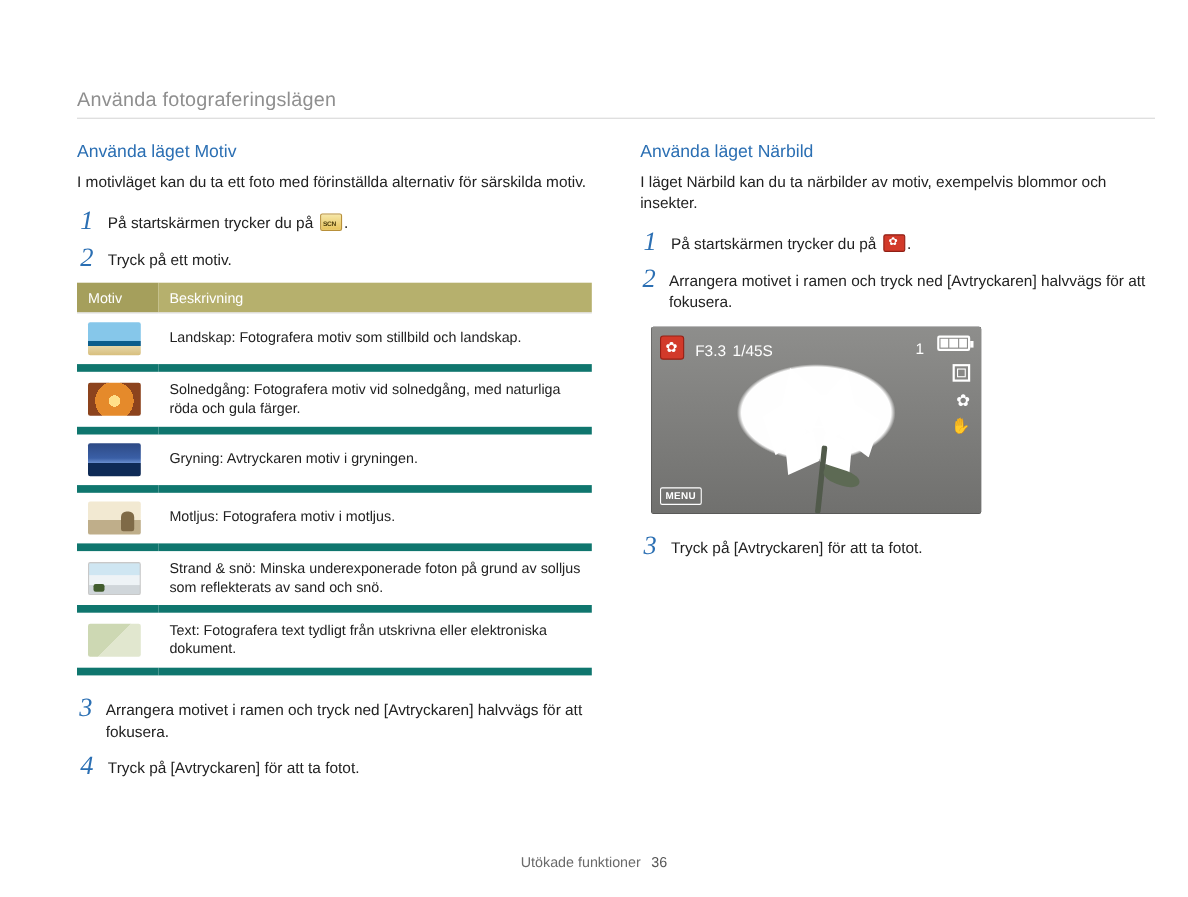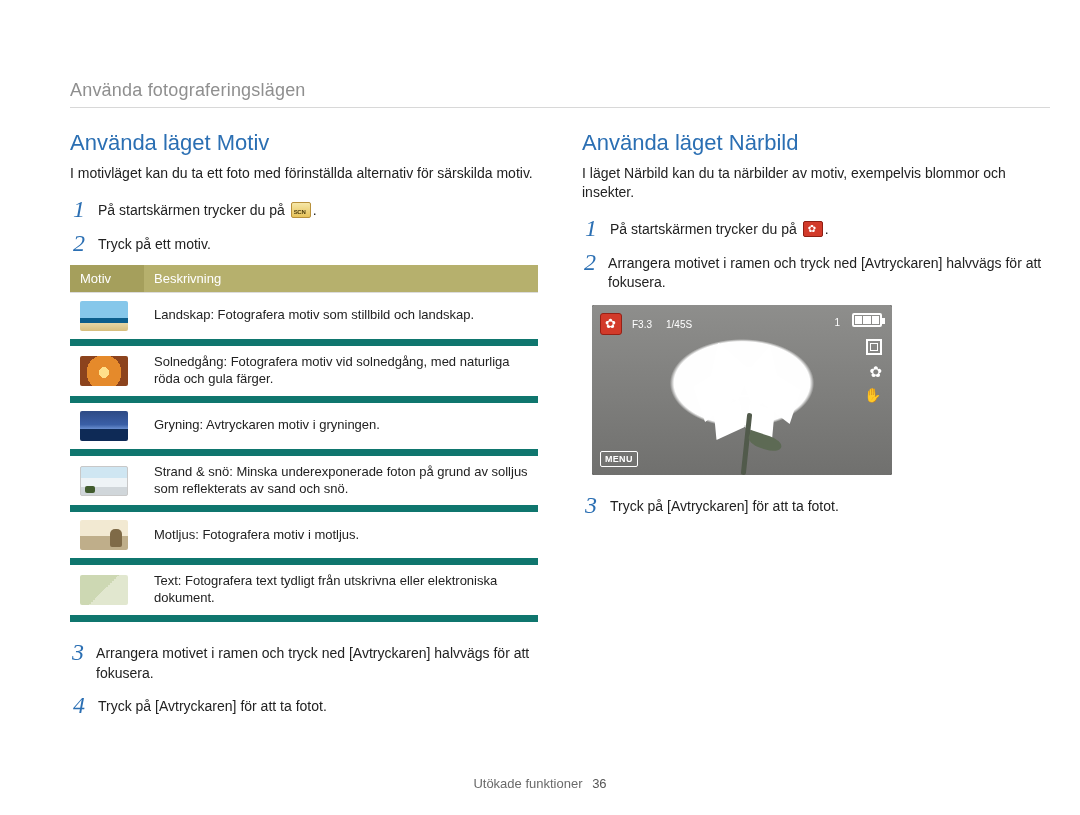--- a/index.html
+++ b/index.html
@@ -2,21 +2,21 @@
 <html><head>
 <meta charset="utf-8">
 <style>
   * { box-sizing: border-box; margin: 0; padding: 0; }
   html, body { width: 1080px; height: 815px; background: #fff; font-family: Arial, Helvetica, sans-serif; color: #222; }
   .page { padding: 80px 30px 30px 70px; position: relative; height: 100%; }
   .section-breadcrumb { color: #8f8f8f; font-size: 18px; font-weight: 300; letter-spacing: .2px; margin-bottom: 6px; }
   .hr-under { border: 0; border-top: 1px solid #d8d8d8; margin-bottom: 22px; }
   .cols { display: flex; gap: 44px; }
   .col { flex: 1 1 0; }
-  h2.blue { color: #2b6fb3; font-size: 22px; font-weight: 400; margin-bottom: 8px; }
+  h2.blue { color: #2b6fb3; font-size: 16px; font-weight: 400; margin-bottom: 8px; }
   p.intro { font-size: 14px; line-height: 1.35; margin-bottom: 14px; }
   .step { display: flex; align-items: flex-start; gap: 10px; margin: 10px 0; }
   .step .num { color: #2b6fb3; font-size: 24px; font-style: italic; font-family: Georgia, "Times New Roman", serif; line-height: 1; width: 18px; text-align: center; }
   .step .text { font-size: 14px; line-height: 1.4; padding-top: 4px; }
   .step .text .bold { font-weight: 400; }
   .inline-icon { display: inline-flex; align-items: center; justify-content: center; width: 20px; height: 16px; vertical-align: -3px; border-radius: 2px; margin: 0 2px; }
   .icon-scn { background: linear-gradient(#f6e7a8,#e7c35b); border: 1px solid #b8903a; position: relative; }
   .icon-scn::after { content: "SCN"; font-size: 6px; color: #4a3a0a; position: absolute; bottom: 1px; left: 2px; letter-spacing: -.3px; font-weight: 700; }
   .icon-macro { background: #d23a2a; border: 1px solid #8f1f14; position: relative; }
   .icon-macro::after { content: "✿"; color: #fff; font-size: 10px; position: absolute; top: 0; left: 4px; }
@@ -49,21 +49,21 @@
   .p1 { left:114px; top:36px; width:44px; height:62px; transform: rotate(-18deg); clip-path: polygon(50% 0,100% 60%,50% 100%,0 60%); }
   .p2 { left:150px; top:40px; width:40px; height:66px; transform: rotate(14deg); clip-path: polygon(50% 0,100% 58%,50% 100%,0 58%); }
   .p3 { left:92px; top:68px; width:58px; height:42px; transform: rotate(-70deg); clip-path: polygon(50% 0,100% 55%,50% 100%,0 55%); }
   .p4 { left:162px; top:72px; width:56px; height:40px; transform: rotate(70deg); clip-path: polygon(50% 0,100% 55%,50% 100%,0 55%); }
   .p5 { left:118px; top:92px; width:36px; height:46px; transform: rotate(-150deg); clip-path: polygon(50% 0,100% 55%,50% 100%,0 55%); }
   .p6 { left:152px; top:94px; width:34px; height:44px; transform: rotate(150deg); clip-path: polygon(50% 0,100% 55%,50% 100%,0 55%); }
   .stem { position:absolute; left:152px; top:108px; width:5px; height:62px; background:#515a4b; transform: rotate(6deg); border-radius:2px; }
   .leaf { position:absolute; left:156px; top:130px; width:34px; height:14px; background:#5d6a54; border-radius: 0 50% 50% 50%/0 60% 60% 60%; transform: rotate(18deg); }
 
   .focus-box { position:absolute; left:130px; top:62px; width:36px; height:30px; border:2px solid #fff; }
-  .hud { position:absolute; color:#fff; font-size:10px; font-family: Arial, sans-serif; }
+  .hud { position:absolute; color:#fff; font-size:14px; font-family: Arial, sans-serif; }
   .hud.mode { left:8px; top:8px; width:22px; height:22px; background:#d23a2a; border:1px solid #962015; border-radius:3px; }
   .hud.mode::after { content:"✿"; color:#fff; font-size:13px; position:absolute; top:2px; left:4px; }
   .hud.f { left:40px; top:14px; }
   .hud.s { left:74px; top:14px; }
   .hud.count { right:52px; top:12px; }
   .hud.bat { right:10px; top:8px; width:30px; height:14px; border:2px solid #fff; border-radius:2px; }
   .hud.bat::after { content:""; position:absolute; right:-5px; top:3px; width:3px; height:6px; background:#fff; }
   .hud.bat .cells { position:absolute; inset:1px; display:flex; gap:1px; }
   .hud.bat .cells i { flex:1; background:#fff; }
   .hud.r1 { right:10px; top:34px; width:16px; height:16px; border:2px solid #fff; }
@@ -124,29 +124,29 @@
             <td><span class="bold">Solnedgång</span><span>: Fotografera motiv vid solnedgång, med naturliga röda och gula färger.</span></td>
           </tr>
           <tr>
             <td>
                 <div class="thumb gryning"></div>
               </td>
             <td><span class="bold">Gryning</span><span>: Avtryckaren motiv i gryningen.</span></td>
           </tr>
           <tr>
             <td>
+                <div class="thumb motljus"></div>
+              </td>
+            <td><span class="bold">Motljus</span><span>: Fotografera motiv i motljus.</span></td>
+          </tr>
+          <tr>
+            <td>
                 <div class="thumb strand"></div>
               </td>
             <td><span class="bold">Strand &amp; snö</span><span>: Minska underexponerade foton på grund av solljus som reflekterats av sand och snö.</span></td>
-          </tr>
-          <tr>
-            <td>
-                <div class="thumb motljus"></div>
-              </td>
-            <td><span class="bold">Motljus</span><span>: Fotografera motiv i motljus.</span></td>
           </tr>
           <tr>
             <td>
                 <div class="thumb text"></div>
               </td>
             <td><span class="bold">Text</span><span>: Fotografera text tydligt från utskrivna eller elektroniska dokument.</span></td>
           </tr>
         </tbody>
       </table>
 

